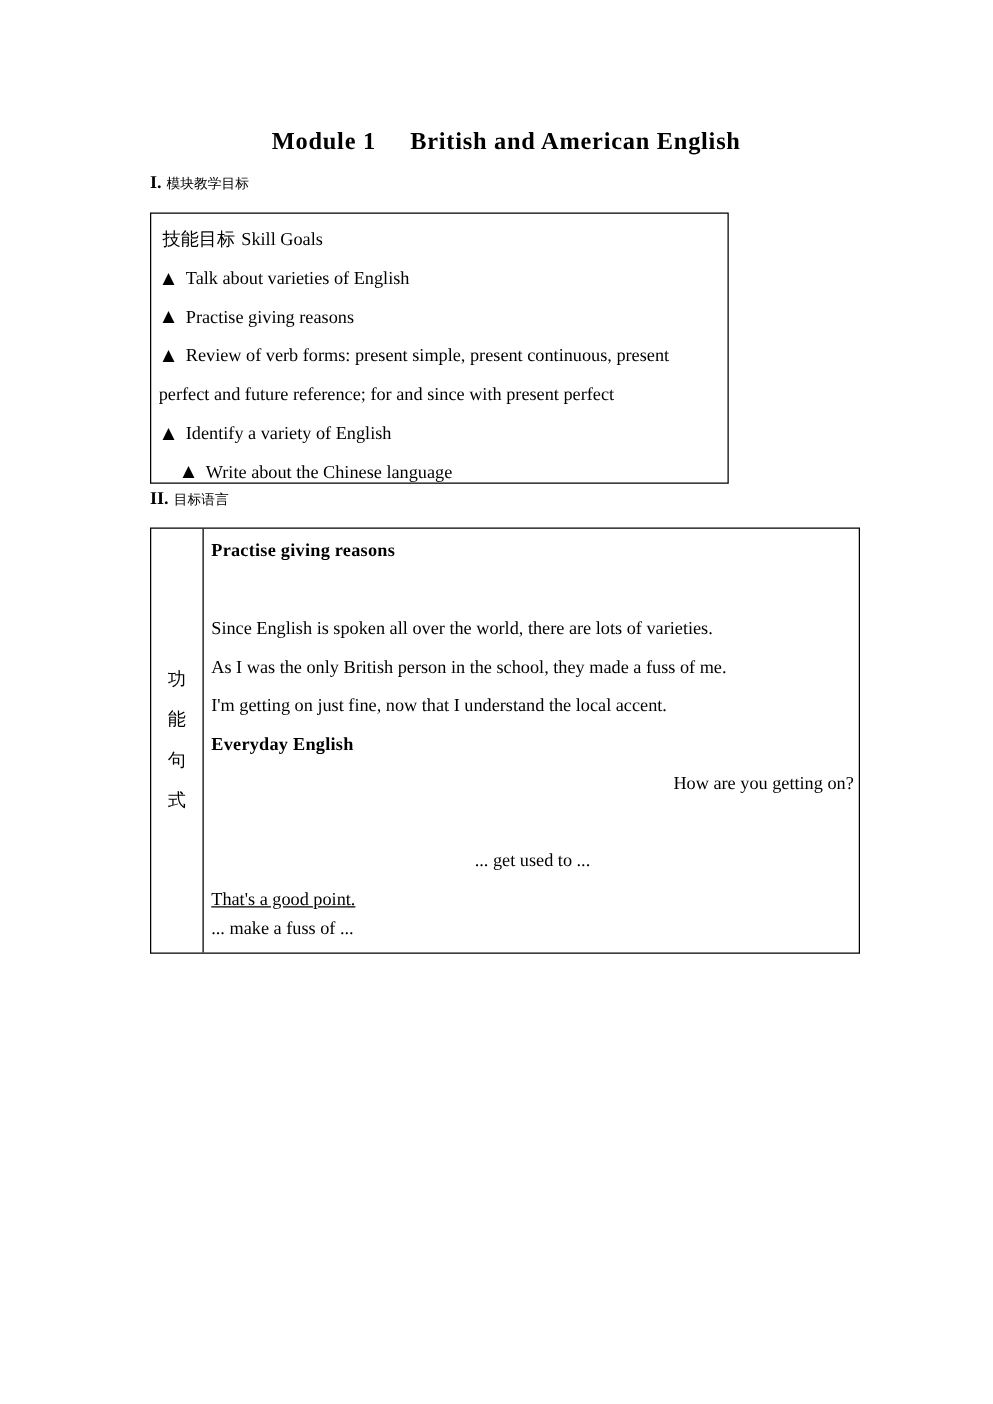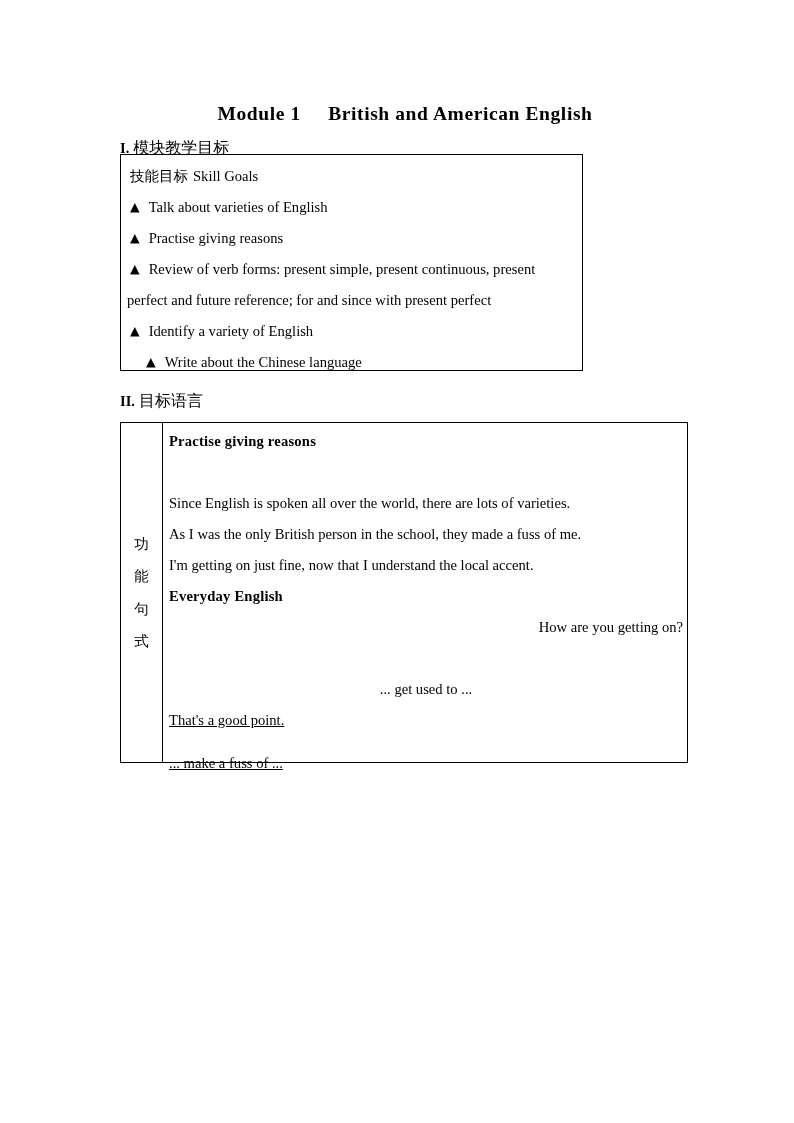--- a/index.html
+++ b/index.html
@@ -42,31 +42,31 @@
     left: 120px;
     font-size: 14.5px;
     white-space: nowrap;
   }
   .section-heading .numeral {
     font-weight: bold;
     font-family: "Liberation Serif", "DejaVu Serif", serif;
   }
   .section-heading .cn {
     font-family: "DejaVu Sans", "Liberation Sans", sans-serif;
-    font-size: 16px;
+    font-size: 11px;
     margin-left: 4px;
   }
   #heading-1 { top: 138px; }
   #heading-2 { top: 391px; }
 
   
   .skill-box {
     position: absolute;
     left: 120px;
-    top: 154px;
+    top: 170px;
     width: 463px;
     height: 217px;
     border: 1.4px solid #000;
     box-sizing: border-box;
     padding: 0;
   }
   .skill-line {
     position: absolute;
     left: 9px;
     right: 6px;
@@ -194,17 +194,17 @@
 
     <div class="lang-body">
       <div class="lang-line bold" style="top:11px;">Practise giving reasons</div>
       <div class="lang-line" style="top:73px;">Since English is spoken all over the world, there are lots of varieties.</div>
       <div class="lang-line" style="top:104px;">As I was the only British person in the school, they made a fuss of me.</div>
       <div class="lang-line" style="top:135px;">I'm getting on just fine, now that I understand the local accent.</div>
       <div class="lang-line bold" style="top:166px;">Everyday English</div>
       <div class="lang-line" style="top:197px;text-align:right;">How are you getting on?</div>
       <div class="lang-line" style="top:259px;text-align:center;">... get used to ...</div>
       <div class="lang-line" style="top:290px;text-decoration:underline;">That's a good point.</div>
-      <div class="lang-line" style="top:333px;text-decoration:underline;">... make a fuss of ...</div>
+      <div class="lang-line" style="top:313px;">... make a fuss of ...</div>
     </div>
   </div>
 
 </div>
 
 </body></html>

